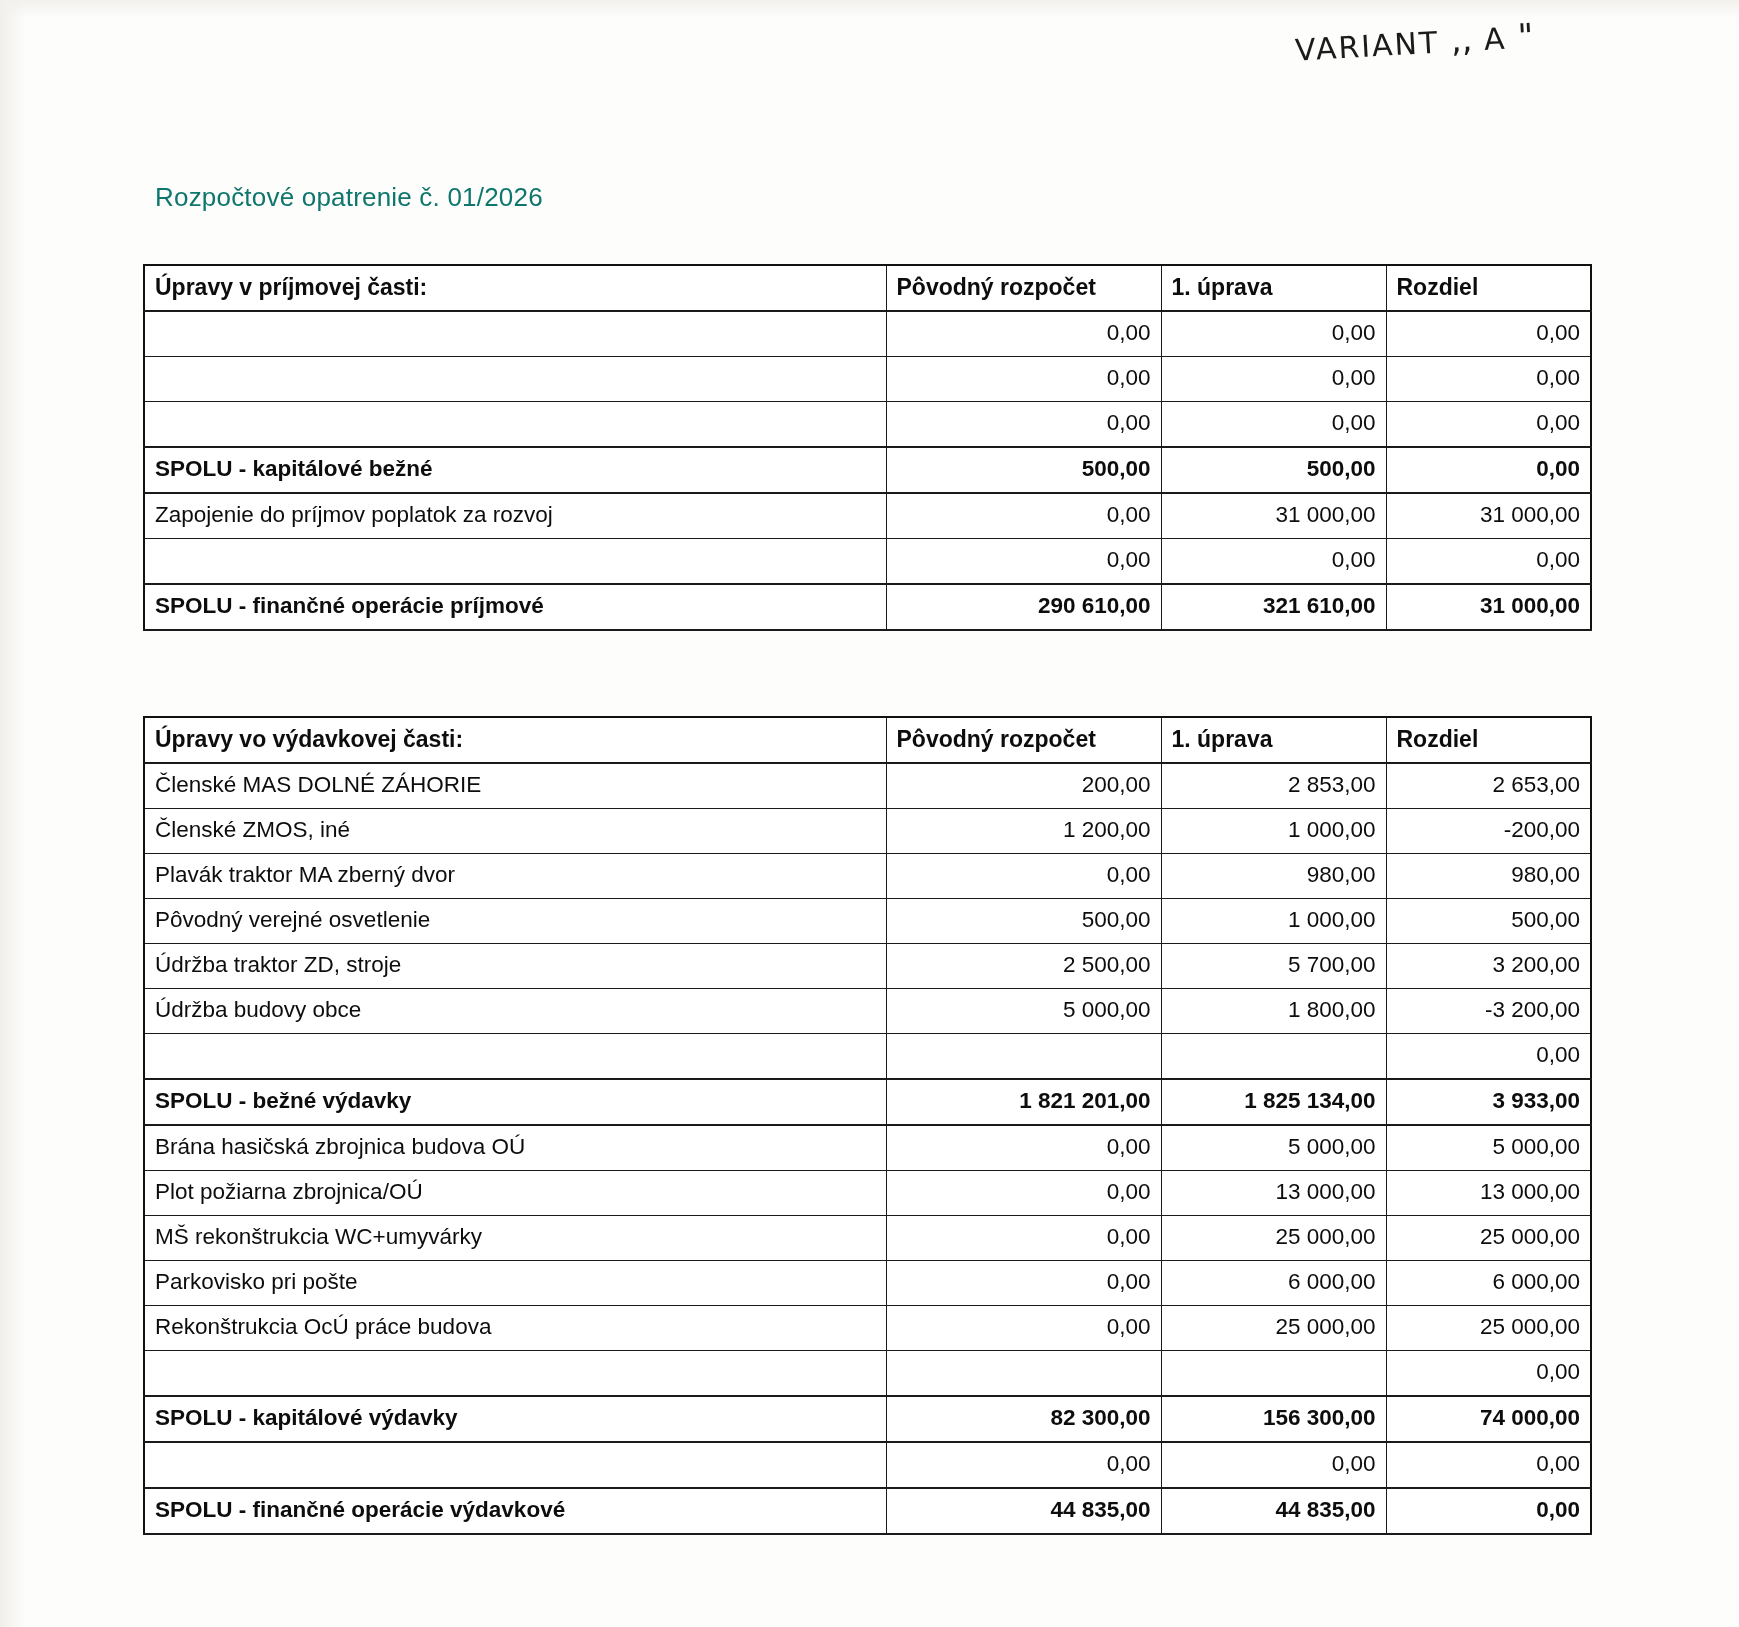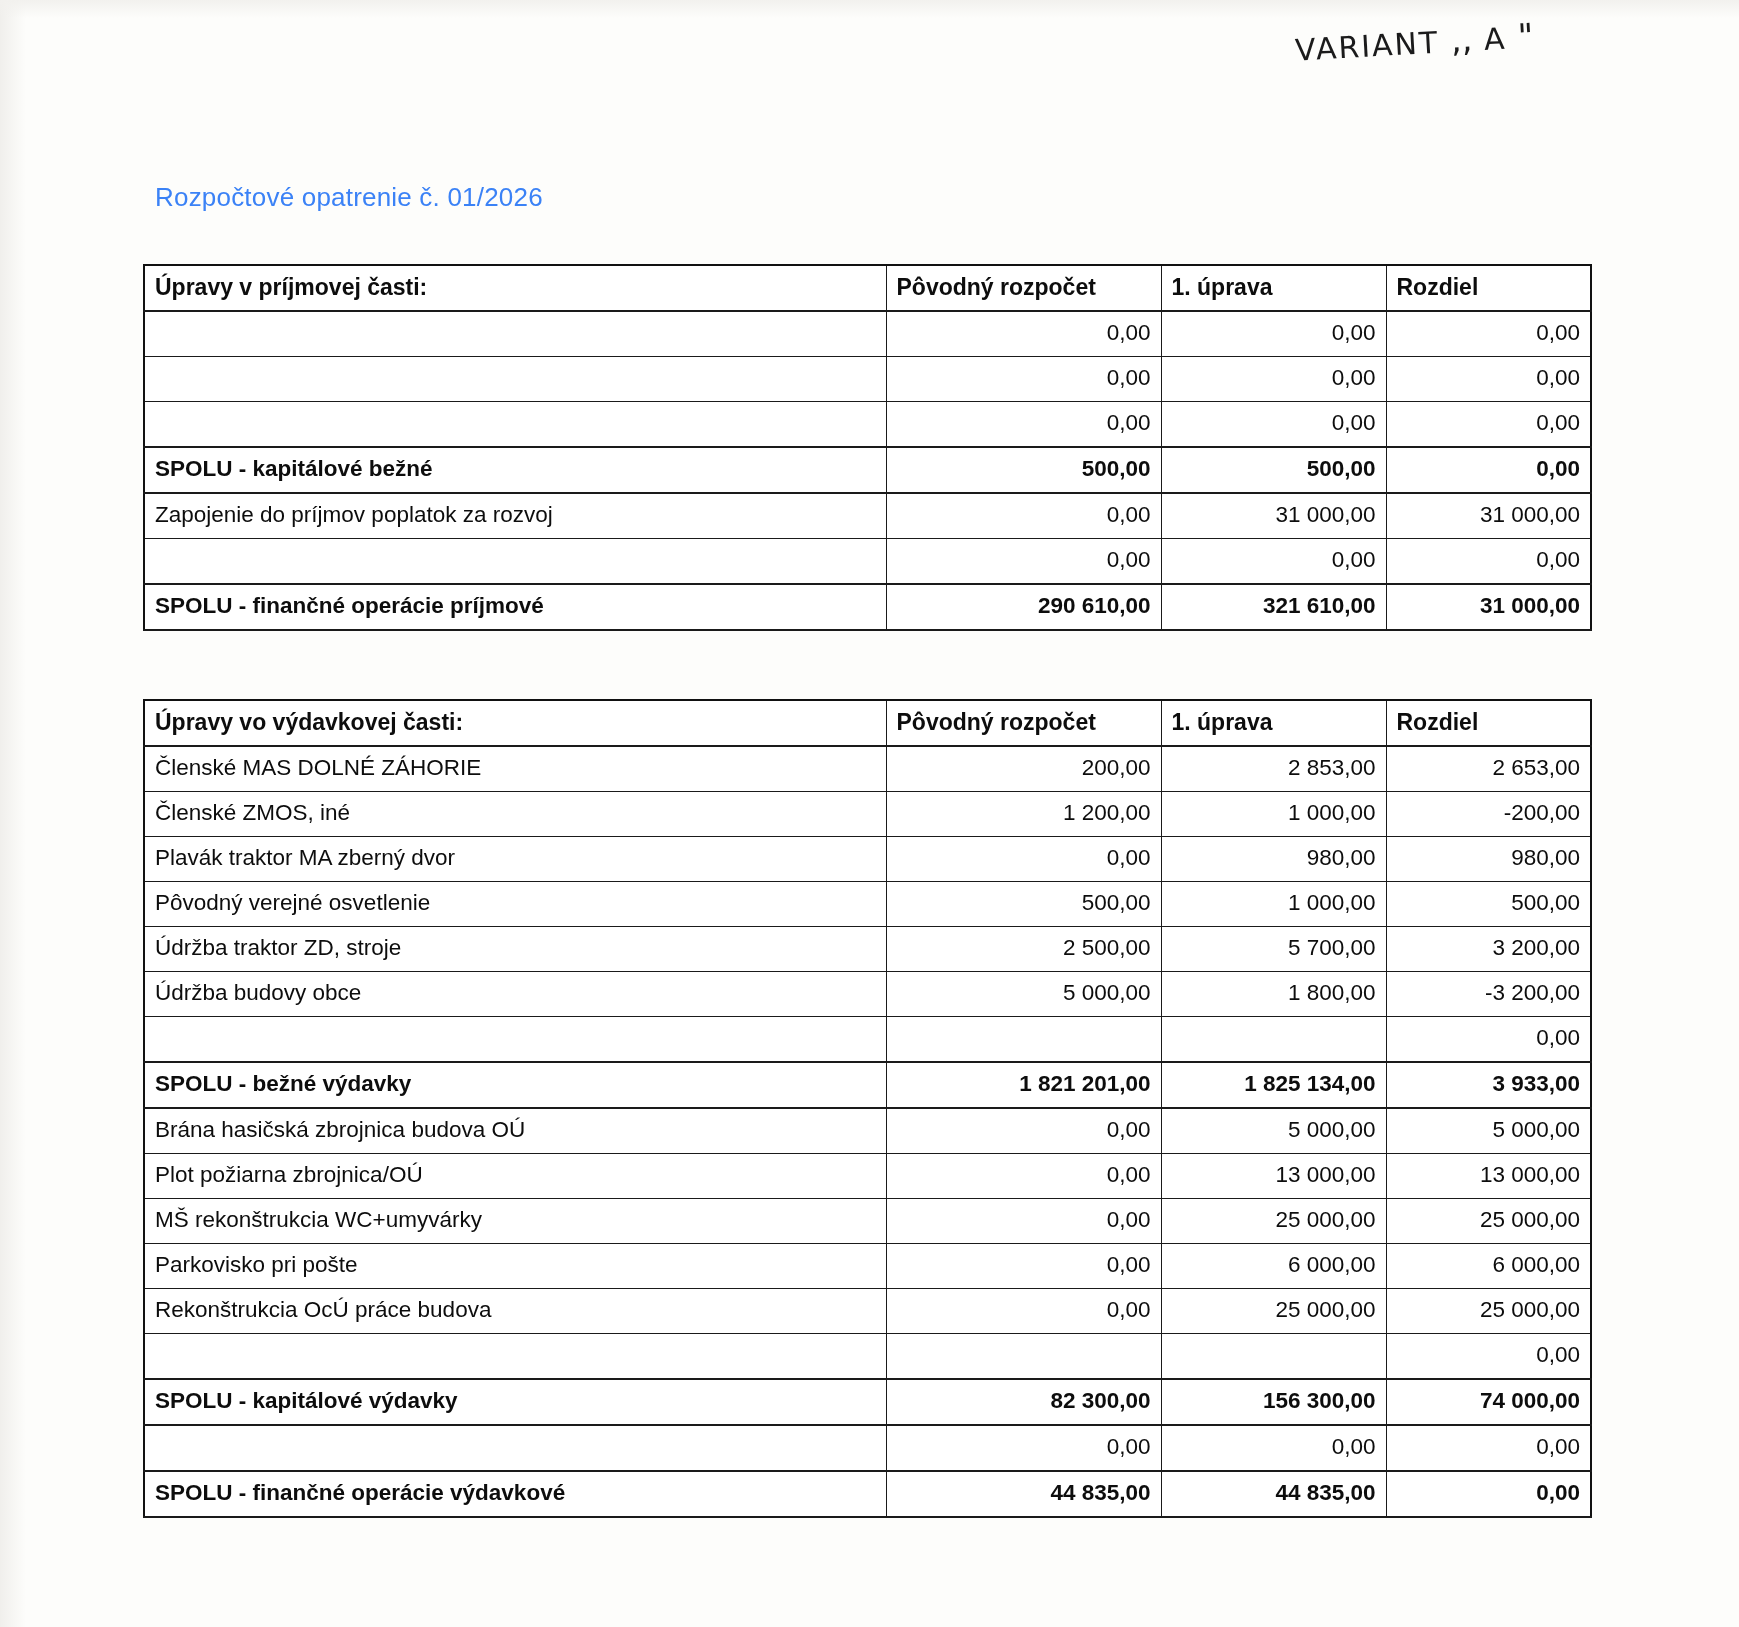--- a/index.html
+++ b/index.html
@@ -49,38 +49,38 @@
   .handwritten .quote {
     font-size: 34px;
     letter-spacing: 0;
   }
 
   .doc-title {
     position: absolute;
     left: 155px;
     top: 182px;
     font-size: 26px;
-    color: #3b82f6;
+    color: #0f766e;
     letter-spacing: 0.2px;
   }
 
   table.budget {
     position: absolute;
     border-collapse: collapse;
     table-layout: fixed;
     background: #fff;
   }
   table.budget.income {
     left: 143px;
     top: 264px;
     width: 1447px;
   }
   table.budget.expense {
     left: 143px;
-    top: 699px;
+    top: 716px;
     width: 1447px;
   }
   table.budget td {
     border: 1.5px solid #1a1a1a;
     height: 38px;
     padding: 2px 10px 4px 10px;
     font-size: 22.5px;
     vertical-align: middle;
     white-space: nowrap;
     overflow: hidden;

